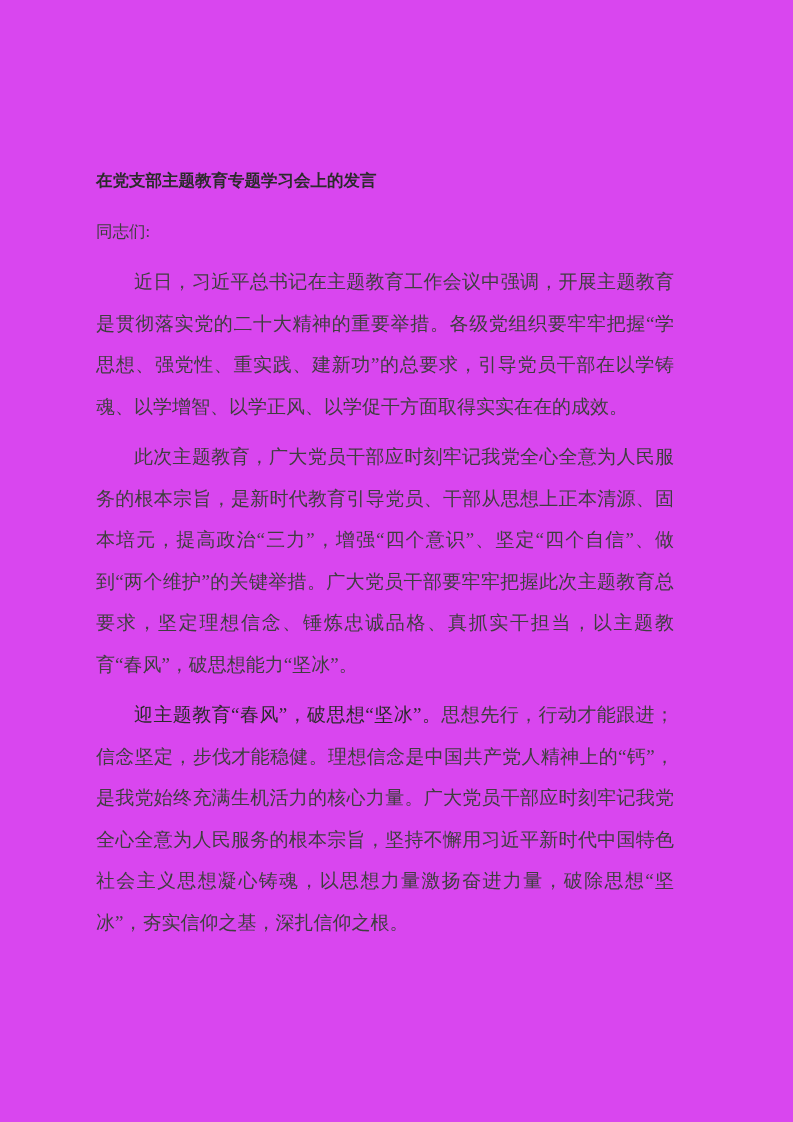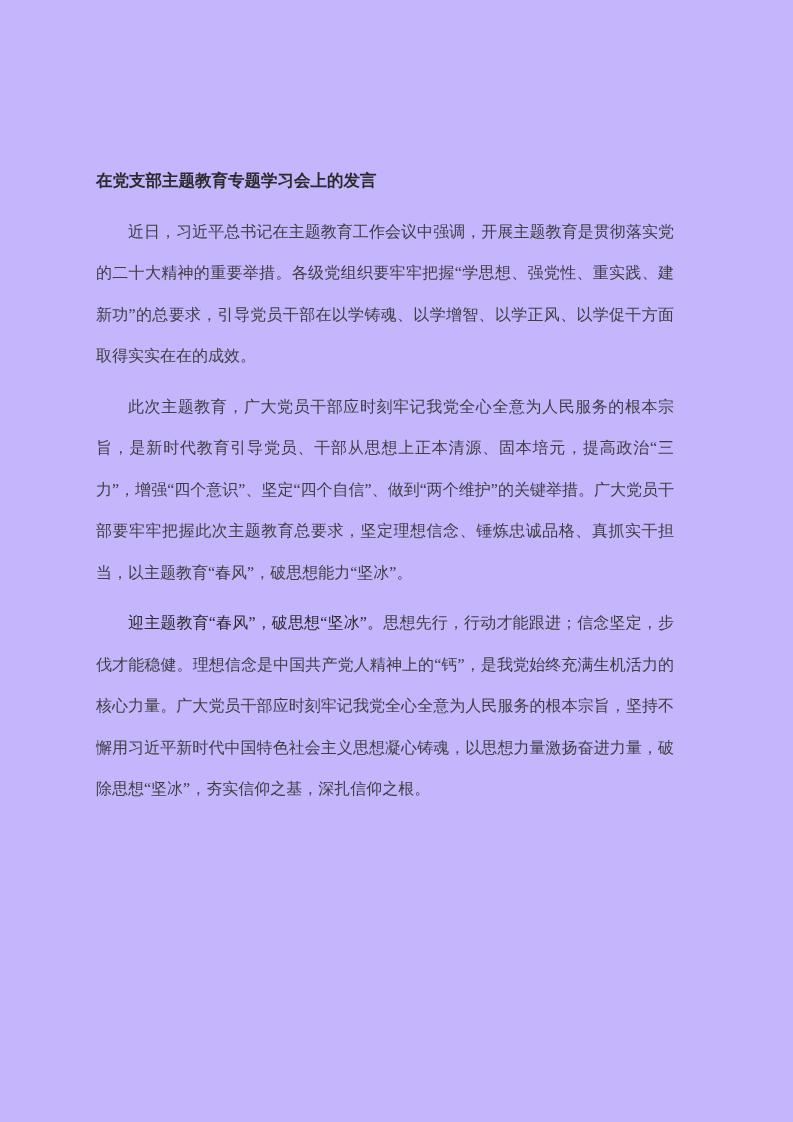--- a/index.html
+++ b/index.html
@@ -6,58 +6,59 @@
     margin: 0;
     padding: 0;
     background: #ffffff;
   }
   .page {
     position: relative;
     width: 793px;
     height: 1122px;
     box-sizing: border-box;
     padding: 160px 113px 0 96px;
-    background: #c4b5fd;
+    background: #d946ef;
     overflow: hidden;
     font-family: "Liberation Serif", "DejaVu Serif", serif;
     color: #3f3f3f;
   }
   .doc-title {
     margin: 0 0 9px 0;
     font-size: 16.5px;
     font-weight: bold;
     line-height: 41.5px;
     color: #2b2b2b;
     text-align: left;
   }
   .salutation {
     margin: 0 0 9px 0;
     font-size: 16.5px;
     line-height: 41.5px;
   }
   .para {
     margin: 0 6px 9px 0;
-    font-size: 16px;
+    font-size: 19px;
     line-height: 41.5px;
     text-align: justify;
     text-indent: 2em;
     word-break: break-all;
   }
   .para .lead {
     font-weight: normal;
     color: #2b2b2b;
   }
 </style>
 </head>
 <body>
 
 <div class="page">
 
   <h1 class="doc-title">在党支部主题教育专题学习会上的发言</h1>
 
+  <p class="salutation">同志们:</p>
 
   <p class="para"><span>近日，习近平总书记在主题教育工作会议中强调，开展主题教育是贯彻落实党的二十大精神的重要举措。各级党组织要牢牢把握“学思想、强党性、重实践、建新功”的总要求，引导党员干部在以学铸魂、以学增智、以学正风、以学促干方面取得实实在在的成效。</span></p>
 
   <p class="para"><span>此次主题教育，广大党员干部应时刻牢记我党全心全意为人民服务的根本宗旨，是新时代教育引导党员、干部从思想上正本清源、固本培元，提高政治“三力”，增强“四个意识”、坚定“四个自信”、做到“两个维护”的关键举措。广大党员干部要牢牢把握此次主题教育总要求，坚定理想信念、锤炼忠诚品格、真抓实干担当，以主题教育“春风”，破思想能力“坚冰”。</span></p>
 
   <p class="para"><b class="lead">迎主题教育“春风”，破思想“坚冰”。</b><span>思想先行，行动才能跟进；信念坚定，步伐才能稳健。理想信念是中国共产党人精神上的“钙”，是我党始终充满生机活力的核心力量。广大党员干部应时刻牢记我党全心全意为人民服务的根本宗旨，坚持不懈用习近平新时代中国特色社会主义思想凝心铸魂，以思想力量激扬奋进力量，破除思想“坚冰”，夯实信仰之基，深扎信仰之根。</span></p>
 
 
 </div>
 

